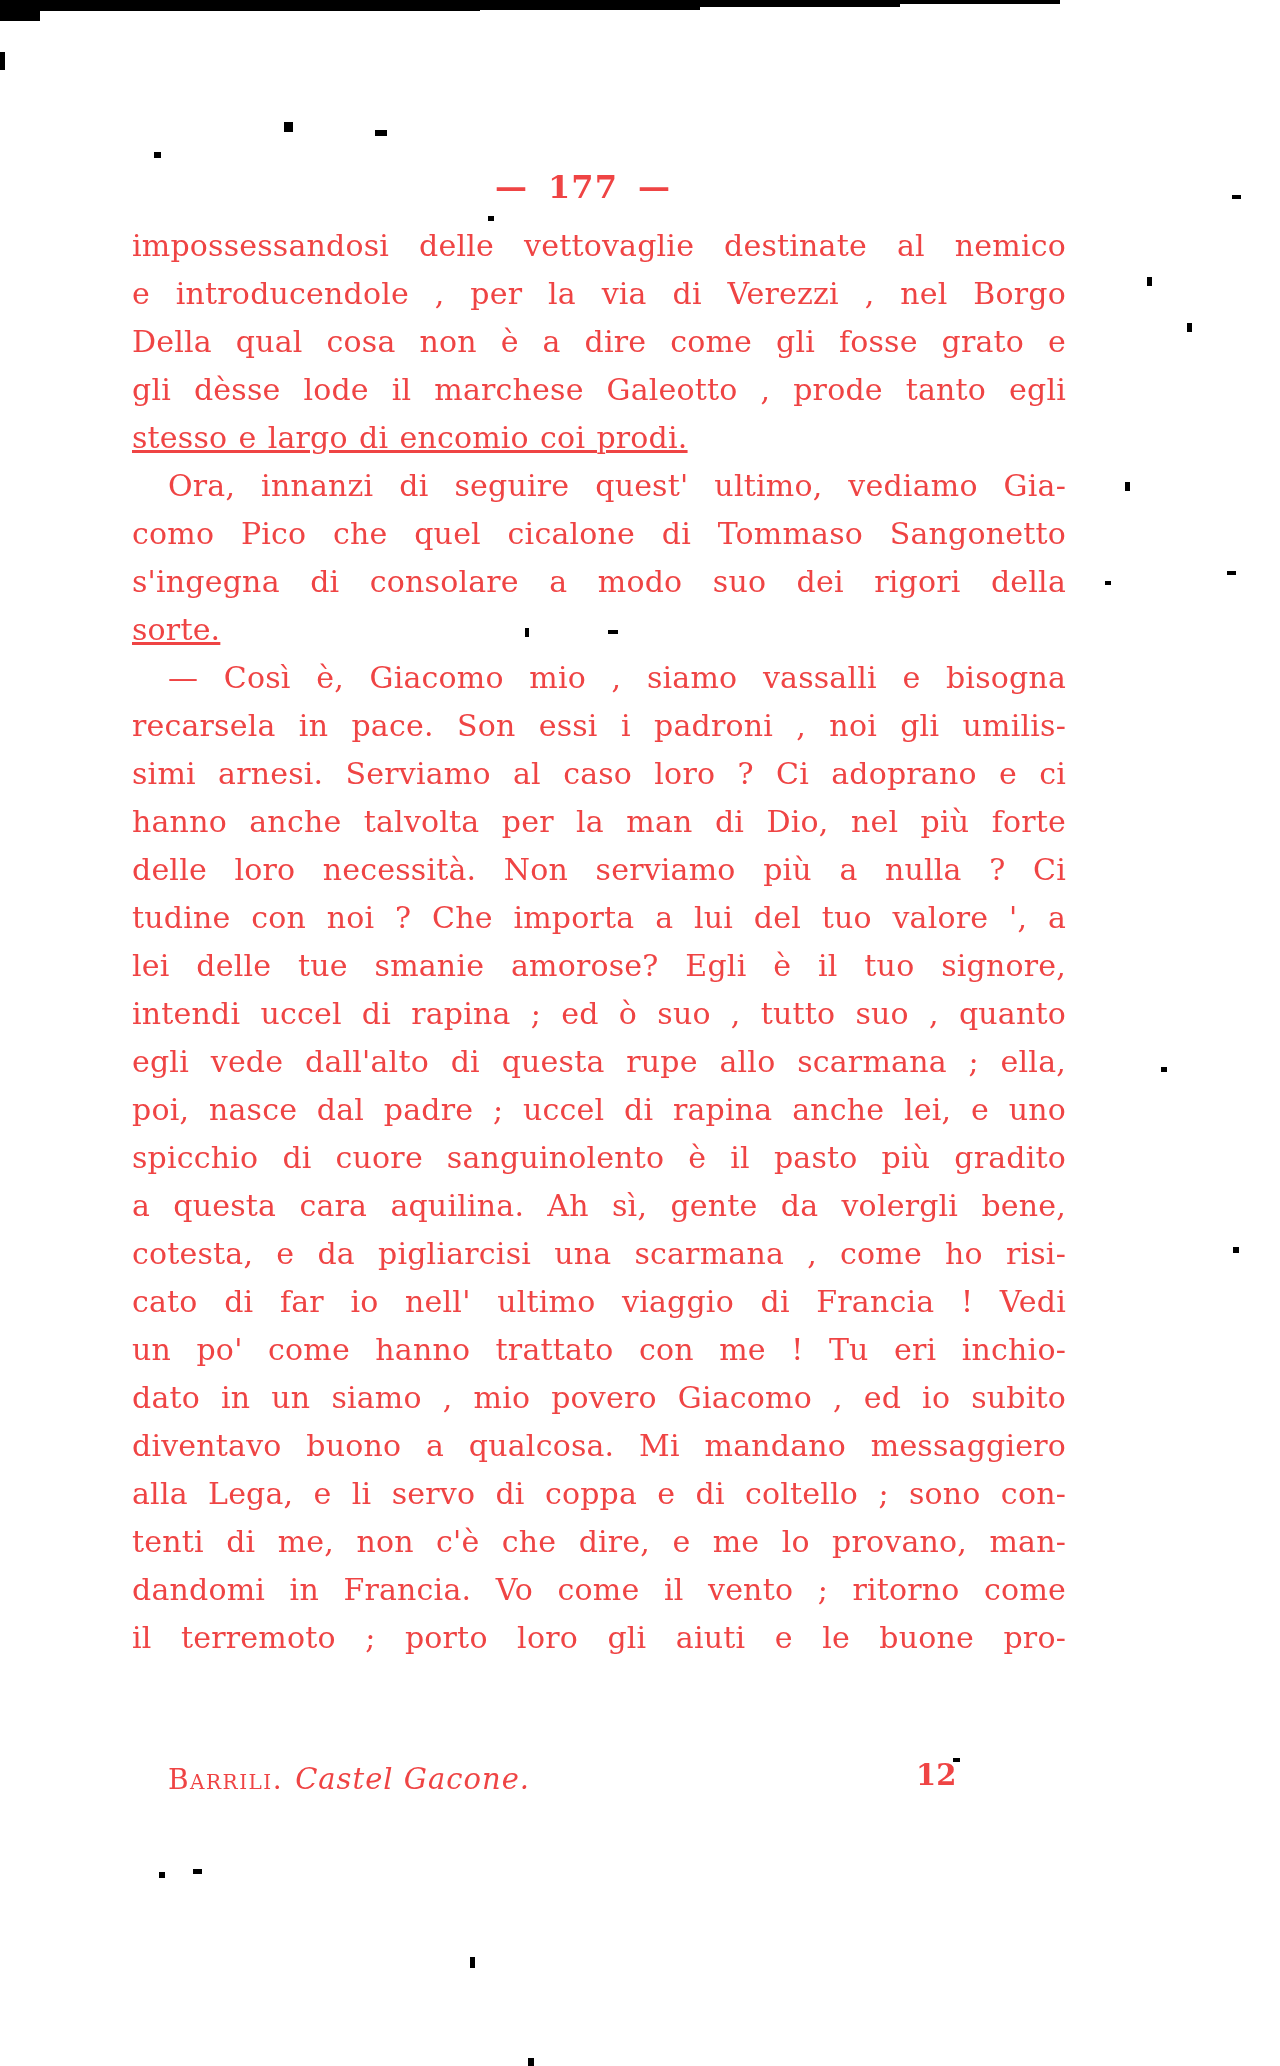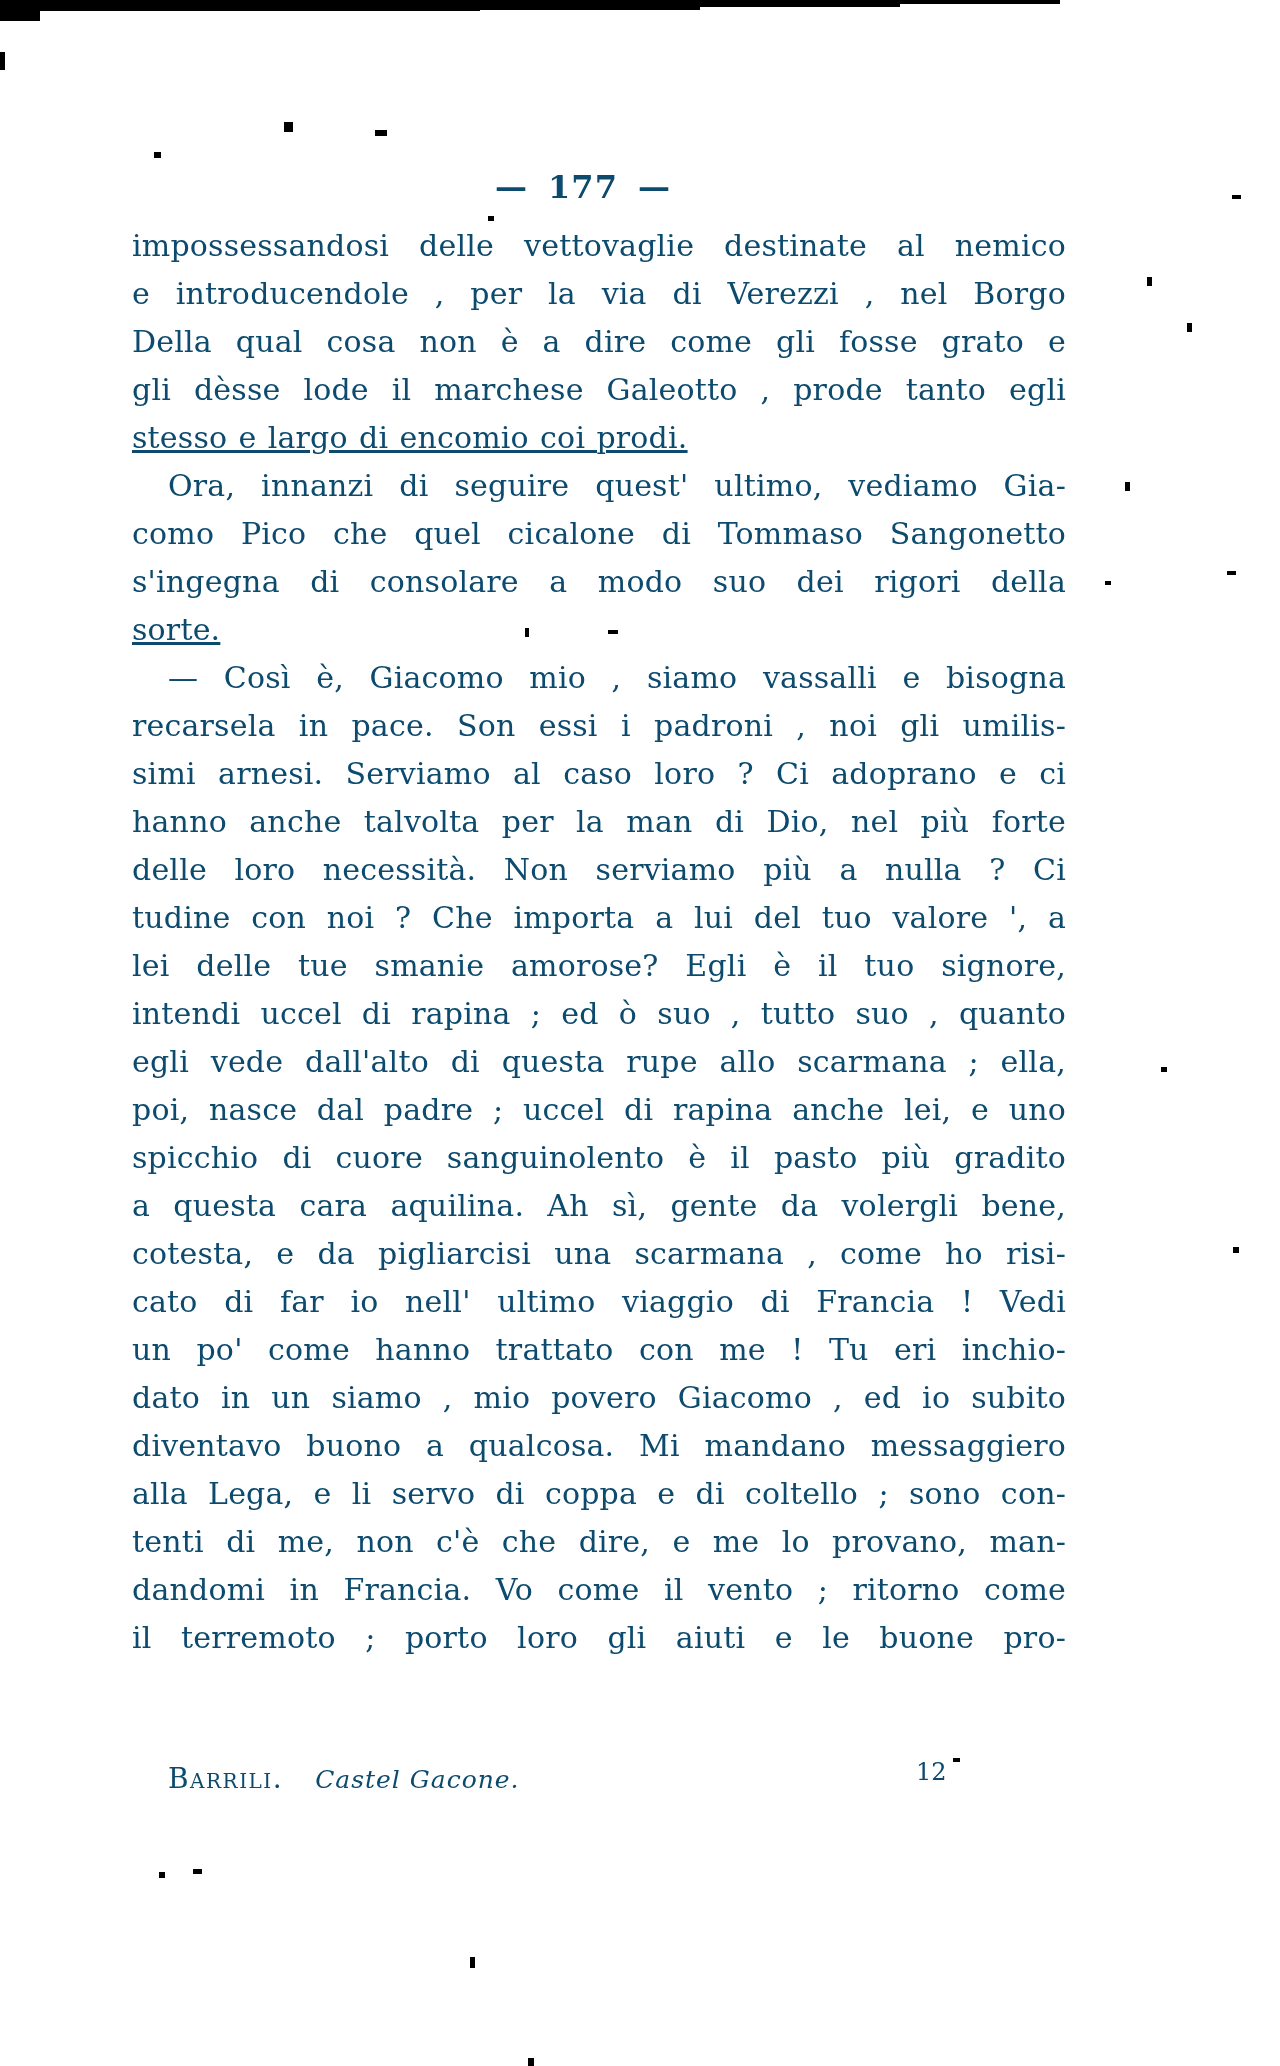--- a/index.html
+++ b/index.html
@@ -10,21 +10,21 @@
   body {
     width: 1280px;
     height: 2066px;
     position: relative;
     overflow: hidden;
   }
   .page {
     position: absolute;
     inset: 0;
     background: #ffffff;
-    color: #0c4a6e;
+    color: #ef4444;
     font-family: "DejaVu Serif", serif;
   }
   #pageNumber {
     position: absolute;
     top: 168px;
     left: 100px;
     width: 966px;
     text-align: center;
     font-size: 32px;
     font-weight: 700;
@@ -60,30 +60,30 @@
     left: 168px;
     font-size: 28px;
     white-space: nowrap;
   }
   #footerAuthor {
     font-variant: small-caps;
     letter-spacing: 1.5px;
   }
   #footerTitle {
     font-style: italic;
-    margin-left: 32px;
-    font-size: 25px;
+    margin-left: 12px;
+    font-size: 29px;
     letter-spacing: 1px;
   }
   #footerSig {
     position: absolute;
     top: 1758px;
     left: 916px;
-    font-size: 24px;
-    font-weight: 400;
+    font-size: 29px;
+    font-weight: 700;
   }
   .bar, .speck {
     position: absolute;
     background: #000000;
   }
 </style>
 </head>
 <body>
 
 <div class="page">

